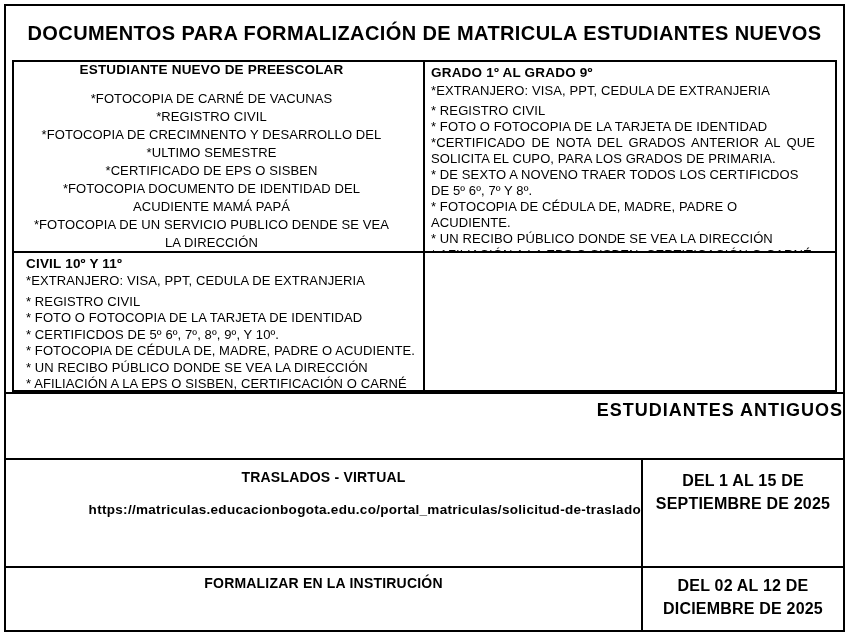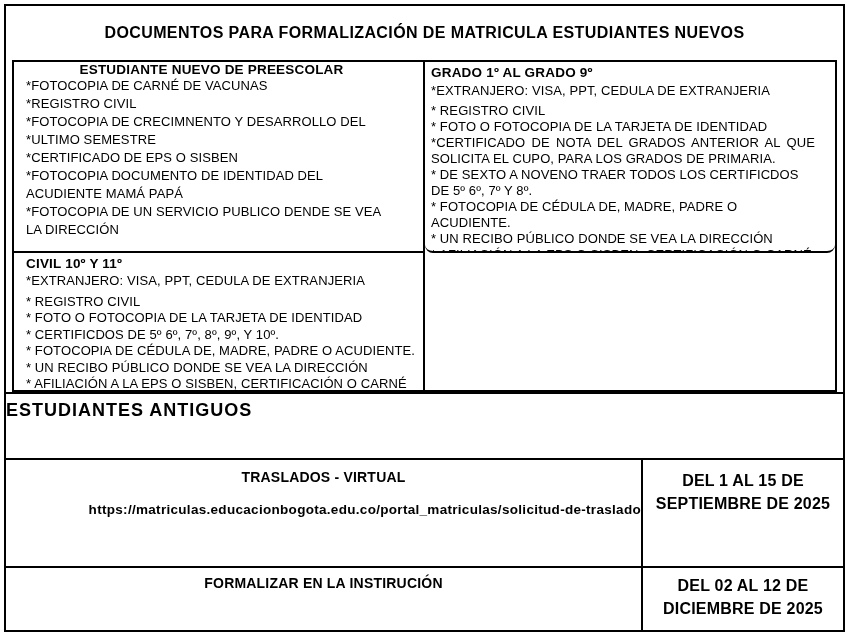--- a/index.html
+++ b/index.html
@@ -10,48 +10,48 @@
   }
   .frame{
     position:absolute;left:4px;top:4px;width:841px;height:628px;
     border:2px solid #000;box-sizing:border-box;
     display:flex;flex-direction:column;
   }
   .title-row{
     height:54px;flex:none;display:flex;align-items:center;justify-content:center;
   }
   .title-row .title{
-    font-size:16px;font-weight:bold;letter-spacing:.4px;text-align:left;
+    font-size:20px;font-weight:bold;letter-spacing:.4px;text-align:left;
   }
   
   .docs-table{
     flex:none;margin:0 6px;height:332px;border:2px solid #000;box-sizing:border-box;
     display:grid;grid-template-columns:411px 1fr;grid-template-rows:191px 1fr;
   }
   .cell{box-sizing:border-box;overflow:hidden;}
   .b-r{border-right:2px solid #000;}
   .b-b{border-bottom:2px solid #000;}
   .cell-header{font-size:13.5px;font-weight:bold;letter-spacing:.2px;}
   .center{text-align:center;}
   .item{font-size:13px;letter-spacing:.1px;}
   .c-preescolar{padding:0 26px 0 12px;}
   .c-preescolar .item{line-height:18px;}
-  .c-preescolar .items{}
-  .c-grado19{padding:3px 20px 0 6px;border-radius:8px;}
+  .c-preescolar .items{margin-top:13px;text-align:center;}
+  .c-grado19{padding:3px 20px 0 6px;}
   .c-grado19 .cell-header{margin-bottom:3px;}
   .c-grado19 .item{line-height:16px;}
   .c-grado1011{padding:3px 8px 0 12px;}
   .c-grado1011 .cell-header{margin-bottom:2px;}
   .c-grado1011 .item{line-height:16.5px;}
   .sp-above{margin-top:4px;}
   .justify{text-align:justify;}
   
   .antiguos{
     flex:none;height:68px;border-top:2px solid #000;border-bottom:2px solid #000;
-    box-sizing:border-box;text-align:left;
+    box-sizing:border-box;text-align:right;
   }
   .antiguos .antiguos-header{
     margin-top:6px;font-size:18px;font-weight:bold;letter-spacing:1px;
   }
   
   .schedule{
     flex:1;display:grid;grid-template-columns:1fr 200px;grid-template-rows:108px 1fr;
   }
   .s-cell{box-sizing:border-box;overflow:hidden;}
   .s-label{

